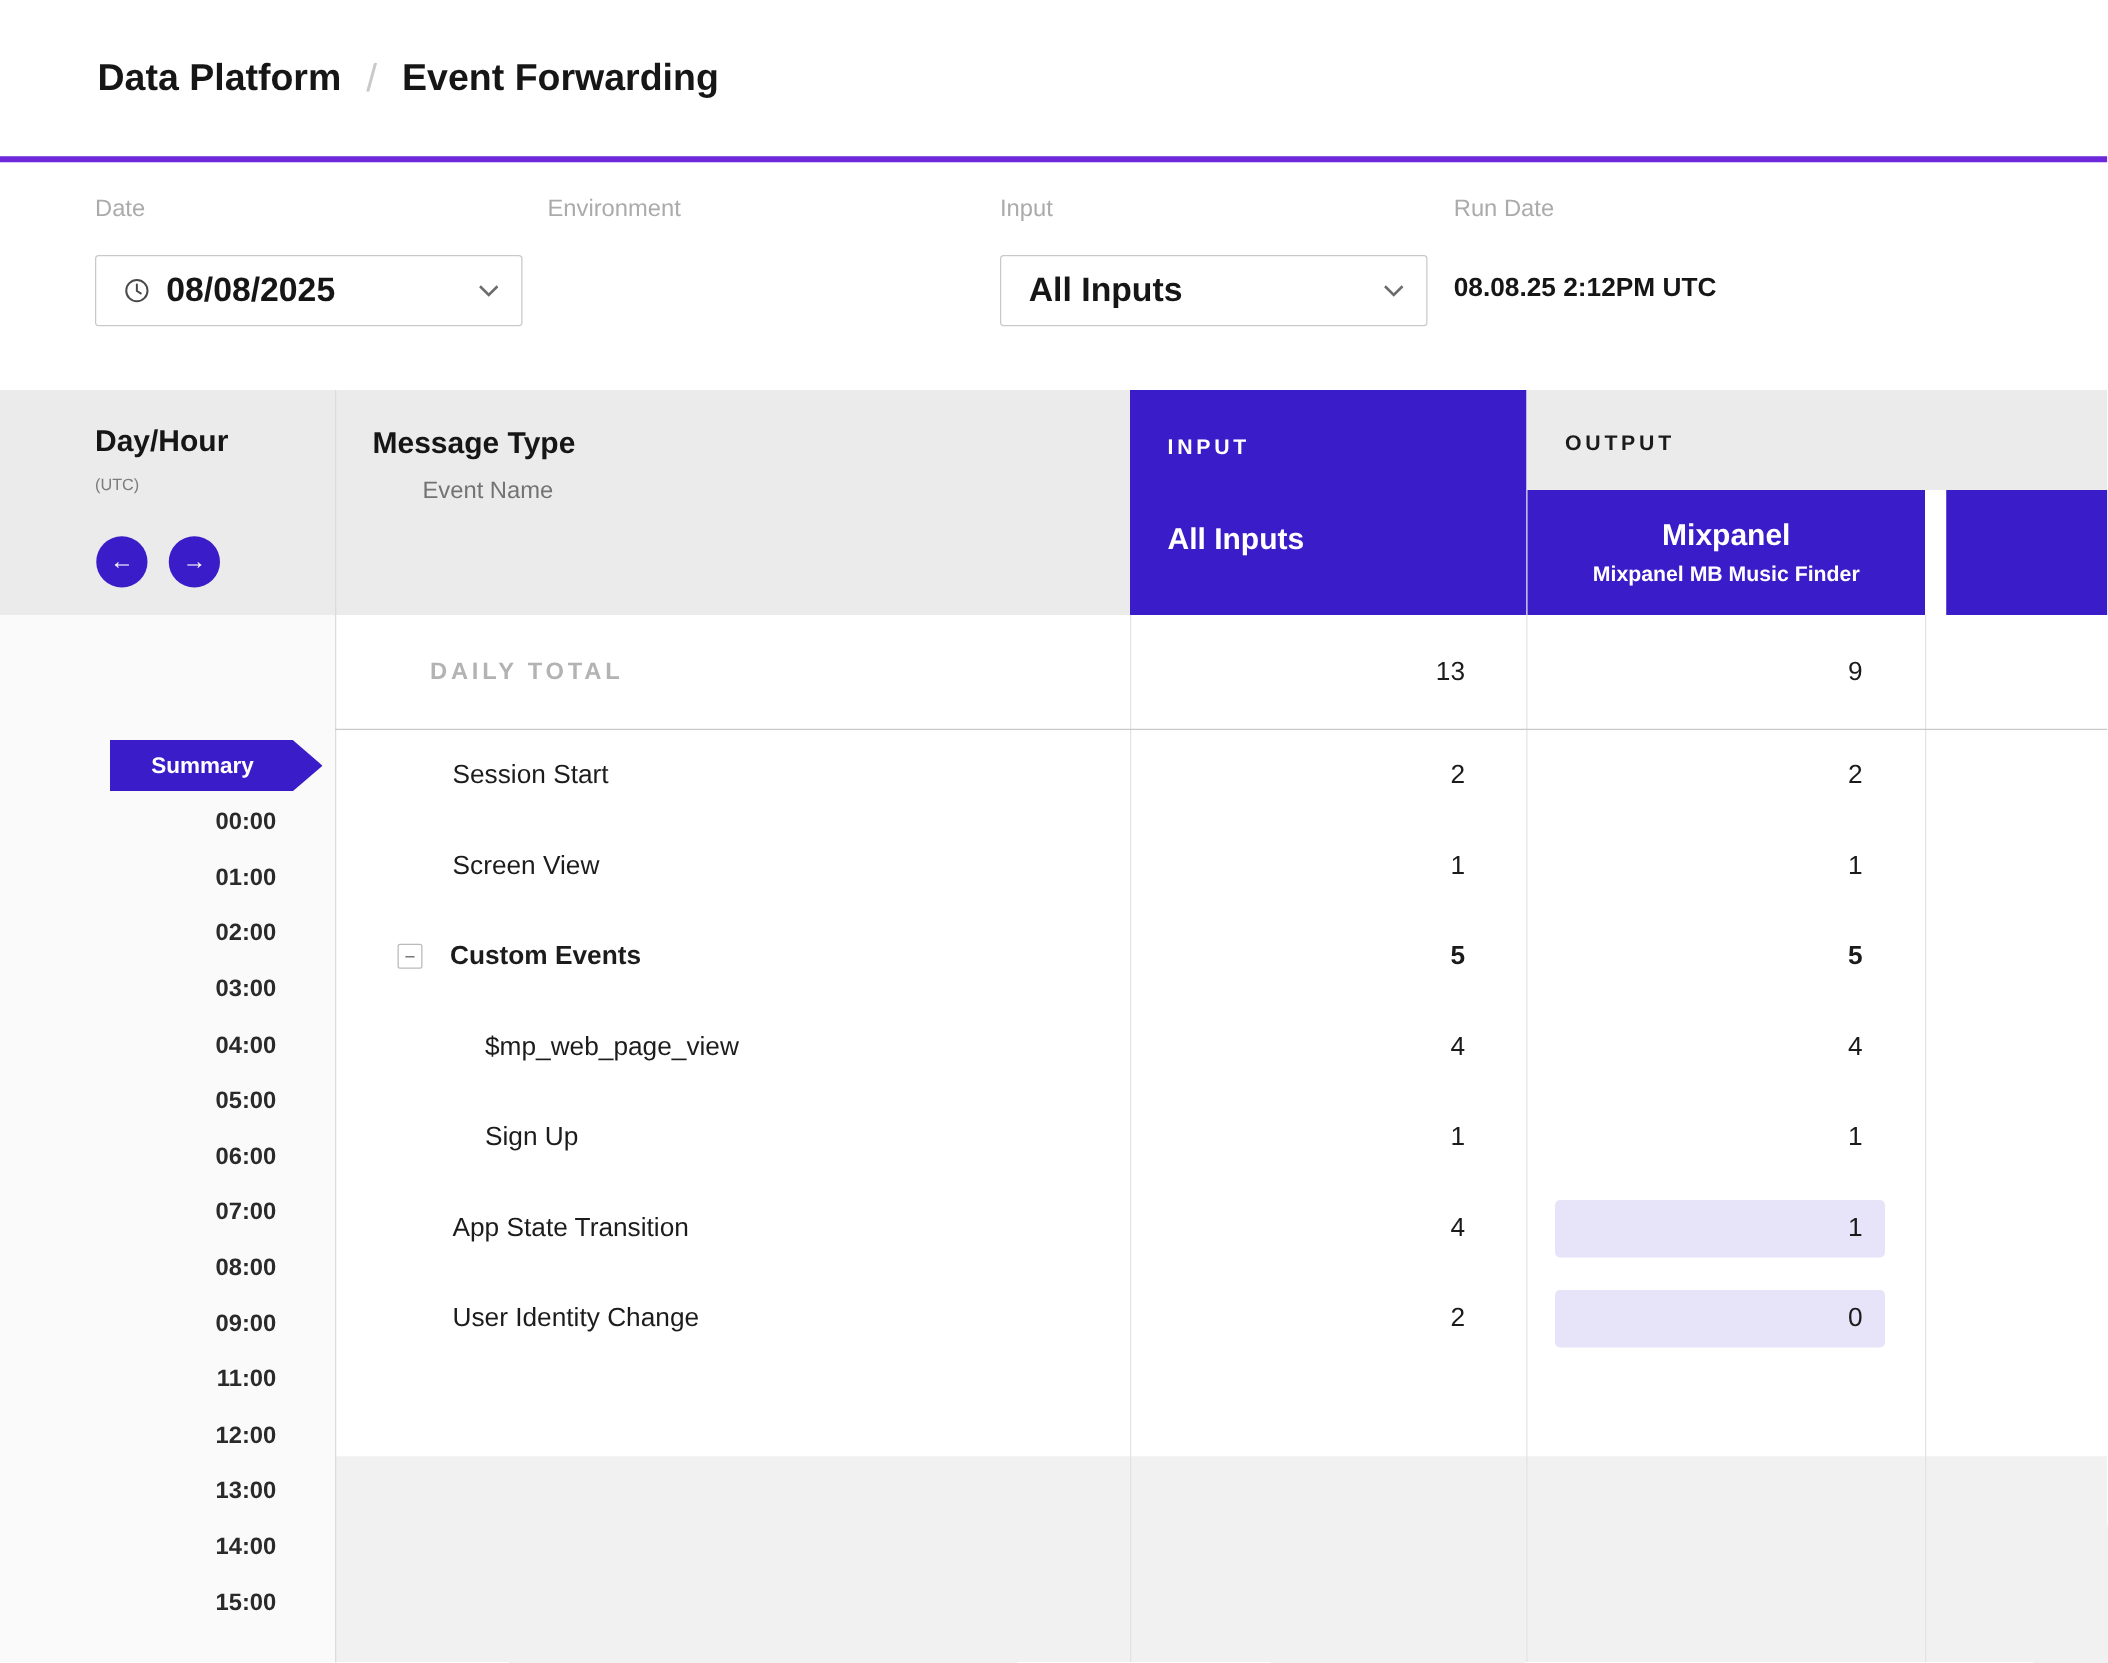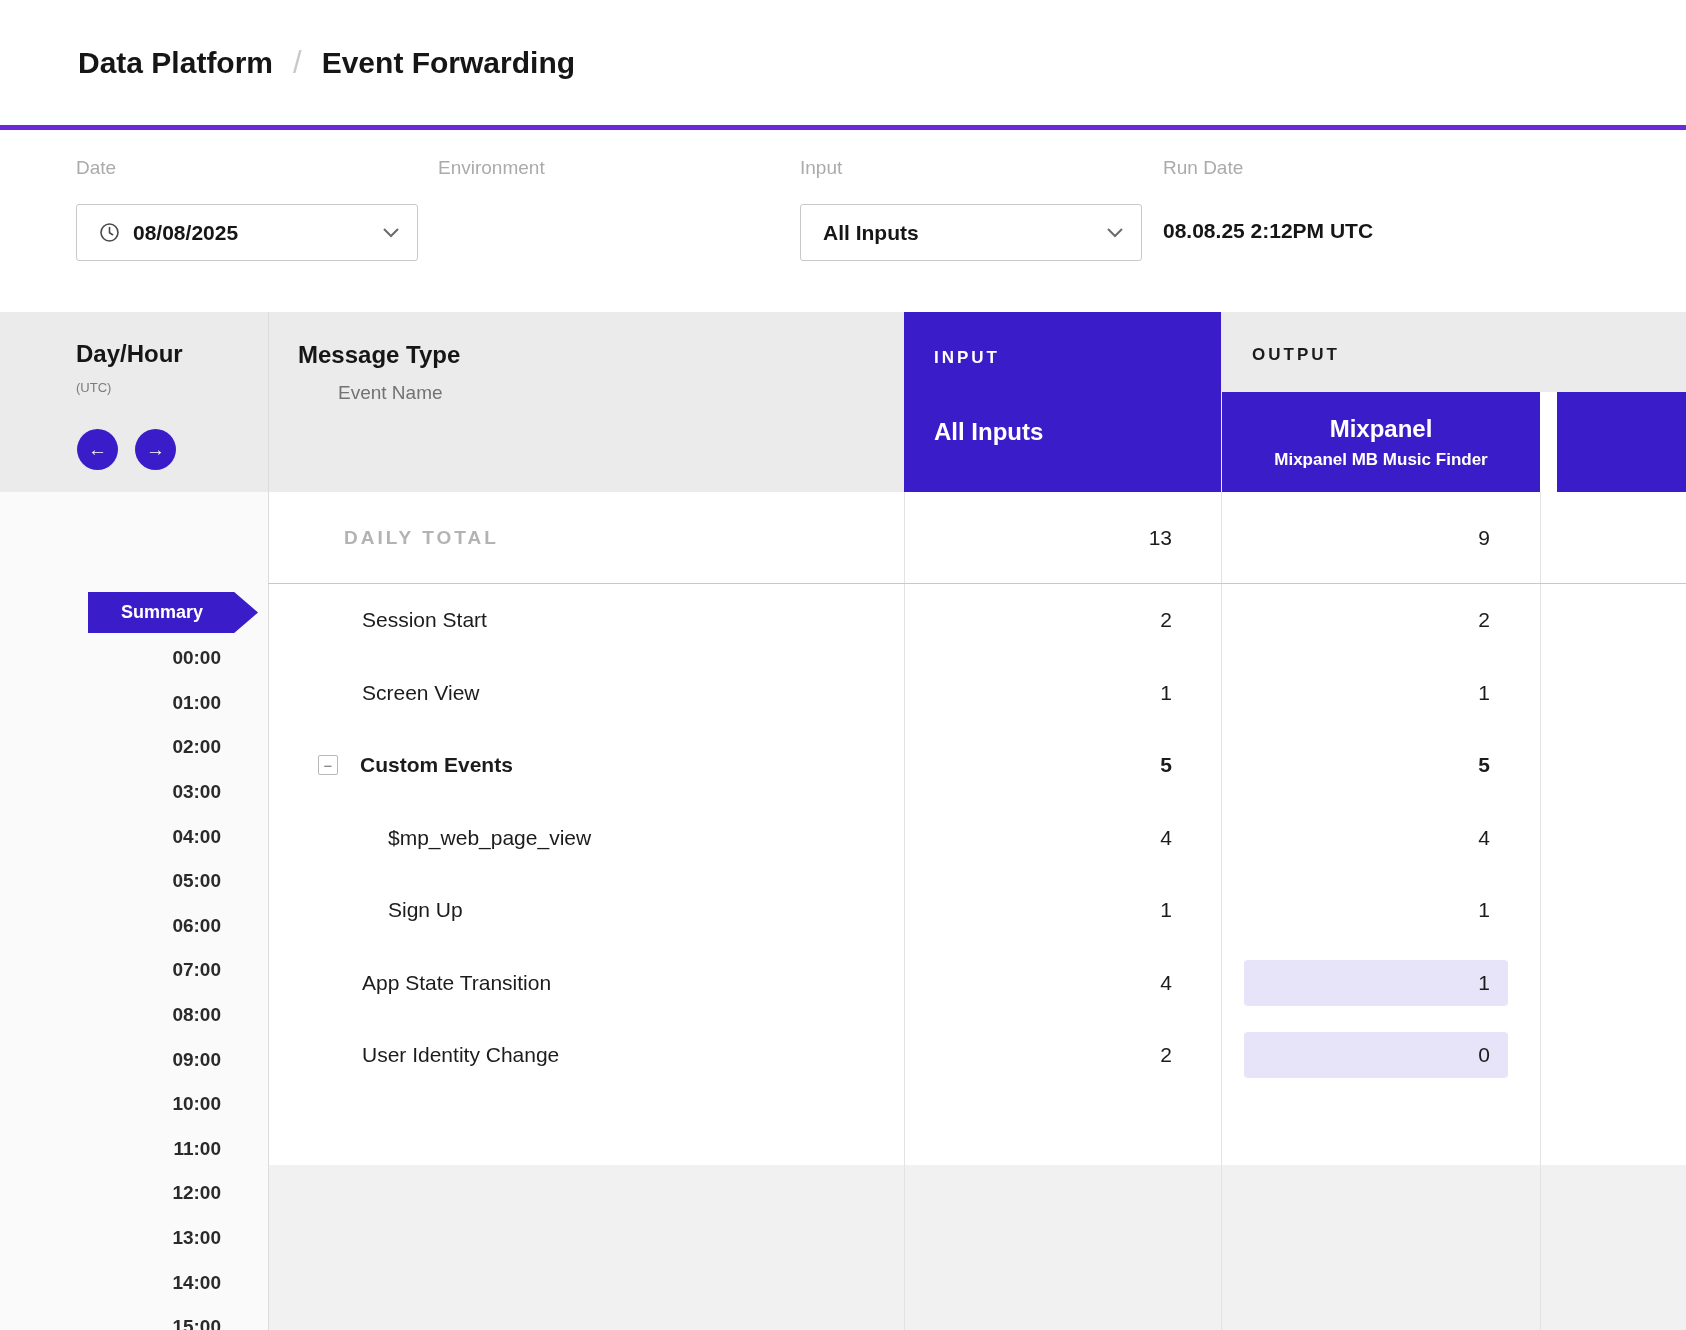--- a/index.html
+++ b/index.html
@@ -13,21 +13,21 @@
   
   .topbar{position:absolute;left:0;top:0;width:100%;height:130px;background:#fff;border-bottom:5px solid #6d28d9;display:flex;align-items:center;box-sizing:border-box;padding-left:78px;}
   .crumb{font-size:30px;font-weight:600;color:#161616;cursor:pointer;}
   .crumb.current{cursor:default;}
   .crumb-sep{font-size:31px;color:#c9c9c9;margin:0 20px;font-weight:400;}
 
   
   .filters{position:absolute;left:0;top:130px;width:100%;height:182px;background:#fff;}
   .filter-label{position:absolute;top:27px;font-size:19px;color:#ababab;}
   .select{position:absolute;top:74px;height:57px;width:342px;box-sizing:border-box;border:1px solid #c9c9c9;border-radius:3px;background:#fff;display:flex;align-items:center;padding:0 48px 0 22px;gap:13px;cursor:pointer;}
-  .select-value{font-size:21px;font-weight:700;color:#161616;white-space:nowrap;}
+  .select-value{font-size:27px;font-weight:700;color:#161616;white-space:nowrap;}
   .chev{position:absolute;right:18px;top:50%;transform:translateY(-50%);display:flex;}
   .clock{display:flex;}
   .run-date-value{position:absolute;left:1163px;top:89px;font-size:21px;font-weight:700;color:#161616;}
 
   
   .grid-header{position:absolute;left:0;top:312px;width:100%;height:180px;background:#ebebeb;}
   .dayhour-title{position:absolute;left:76px;top:28px;font-size:24px;font-weight:700;color:#161616;}
   .dayhour-sub{position:absolute;left:76px;top:68px;font-size:13px;color:#7c7c7c;}
   .nav-btn{position:absolute;top:117px;width:41px;height:41px;border-radius:50%;background:var(--purple);border:none;color:#fff;font-size:19px;display:flex;align-items:center;justify-content:center;cursor:pointer;padding:0;line-height:1;}
   .mt-title{position:absolute;left:298px;top:29px;font-size:24px;font-weight:700;color:#161616;}
@@ -167,21 +167,20 @@
         <div class="hour-item">00:00</div>
         <div class="hour-item">01:00</div>
         <div class="hour-item">02:00</div>
         <div class="hour-item">03:00</div>
         <div class="hour-item">04:00</div>
         <div class="hour-item">05:00</div>
         <div class="hour-item">06:00</div>
         <div class="hour-item">07:00</div>
         <div class="hour-item">08:00</div>
         <div class="hour-item">09:00</div>
-        <div class="hour-item">10:00</div>
         <div class="hour-item">11:00</div>
         <div class="hour-item">12:00</div>
         <div class="hour-item">13:00</div>
         <div class="hour-item">14:00</div>
         <div class="hour-item">15:00</div>
       </div>
 
     <div class="event-rows">
         <div class="event-row">
           <div class="row-label">Session Start</div>

